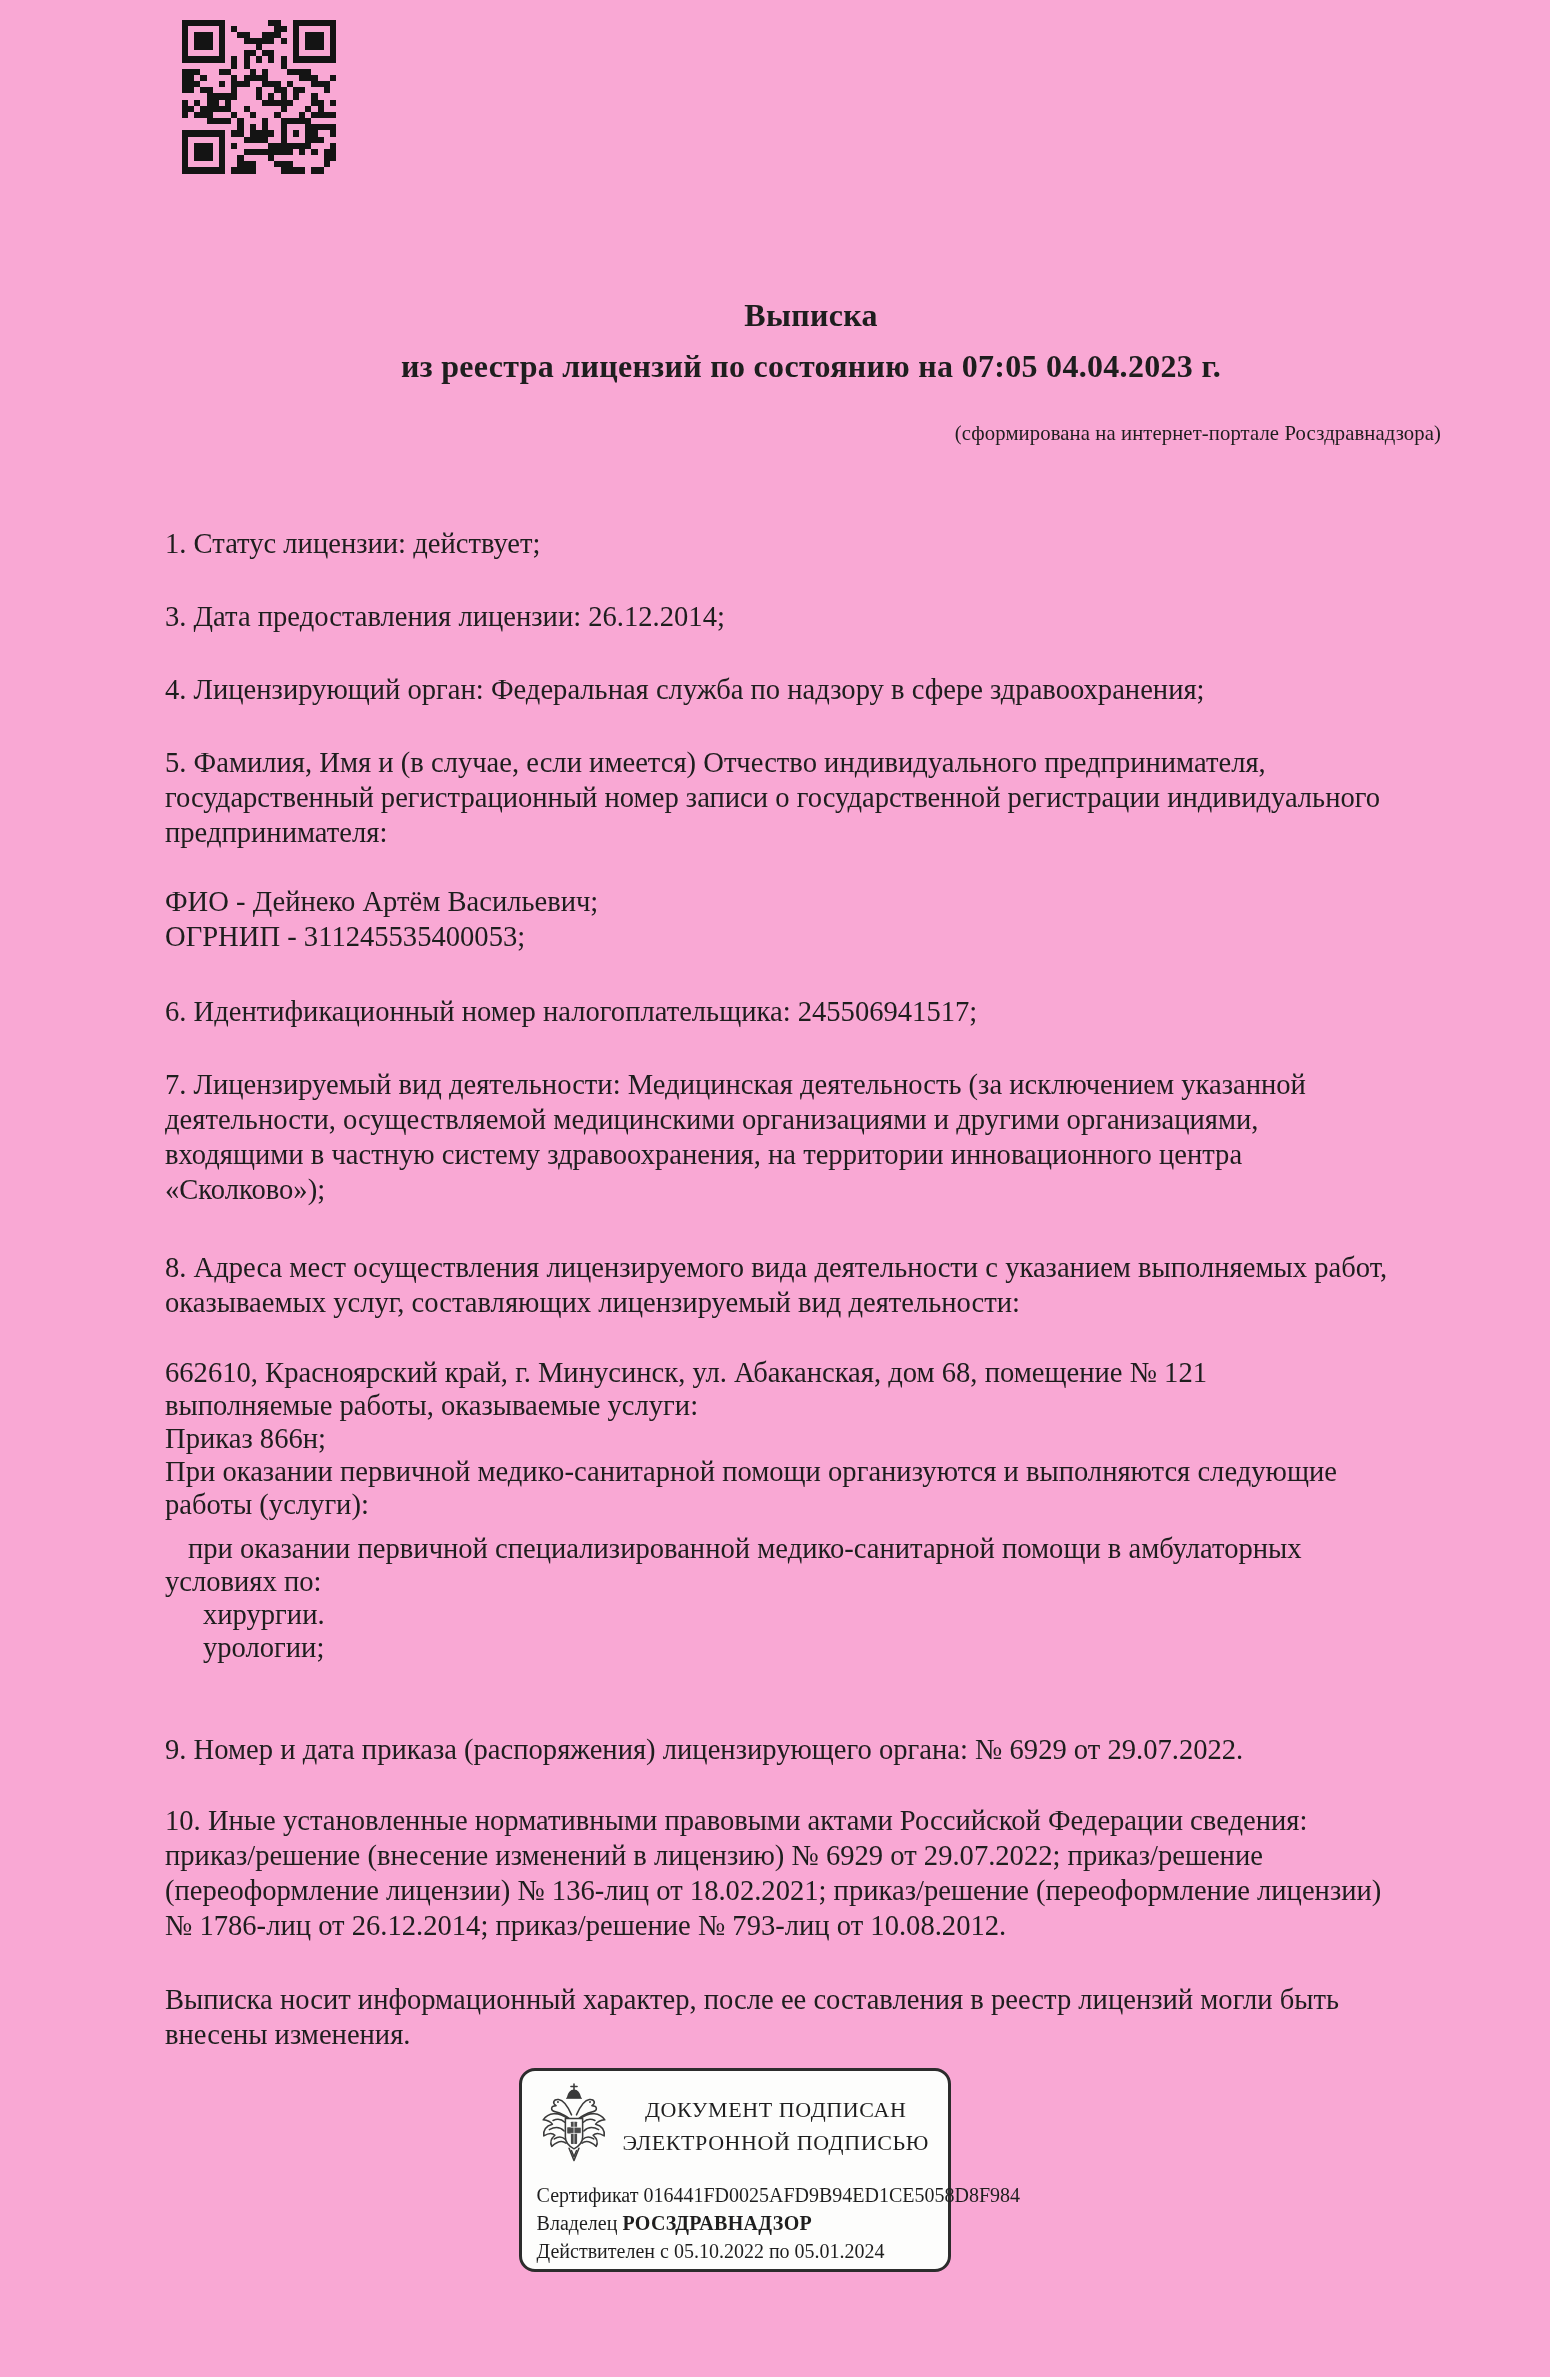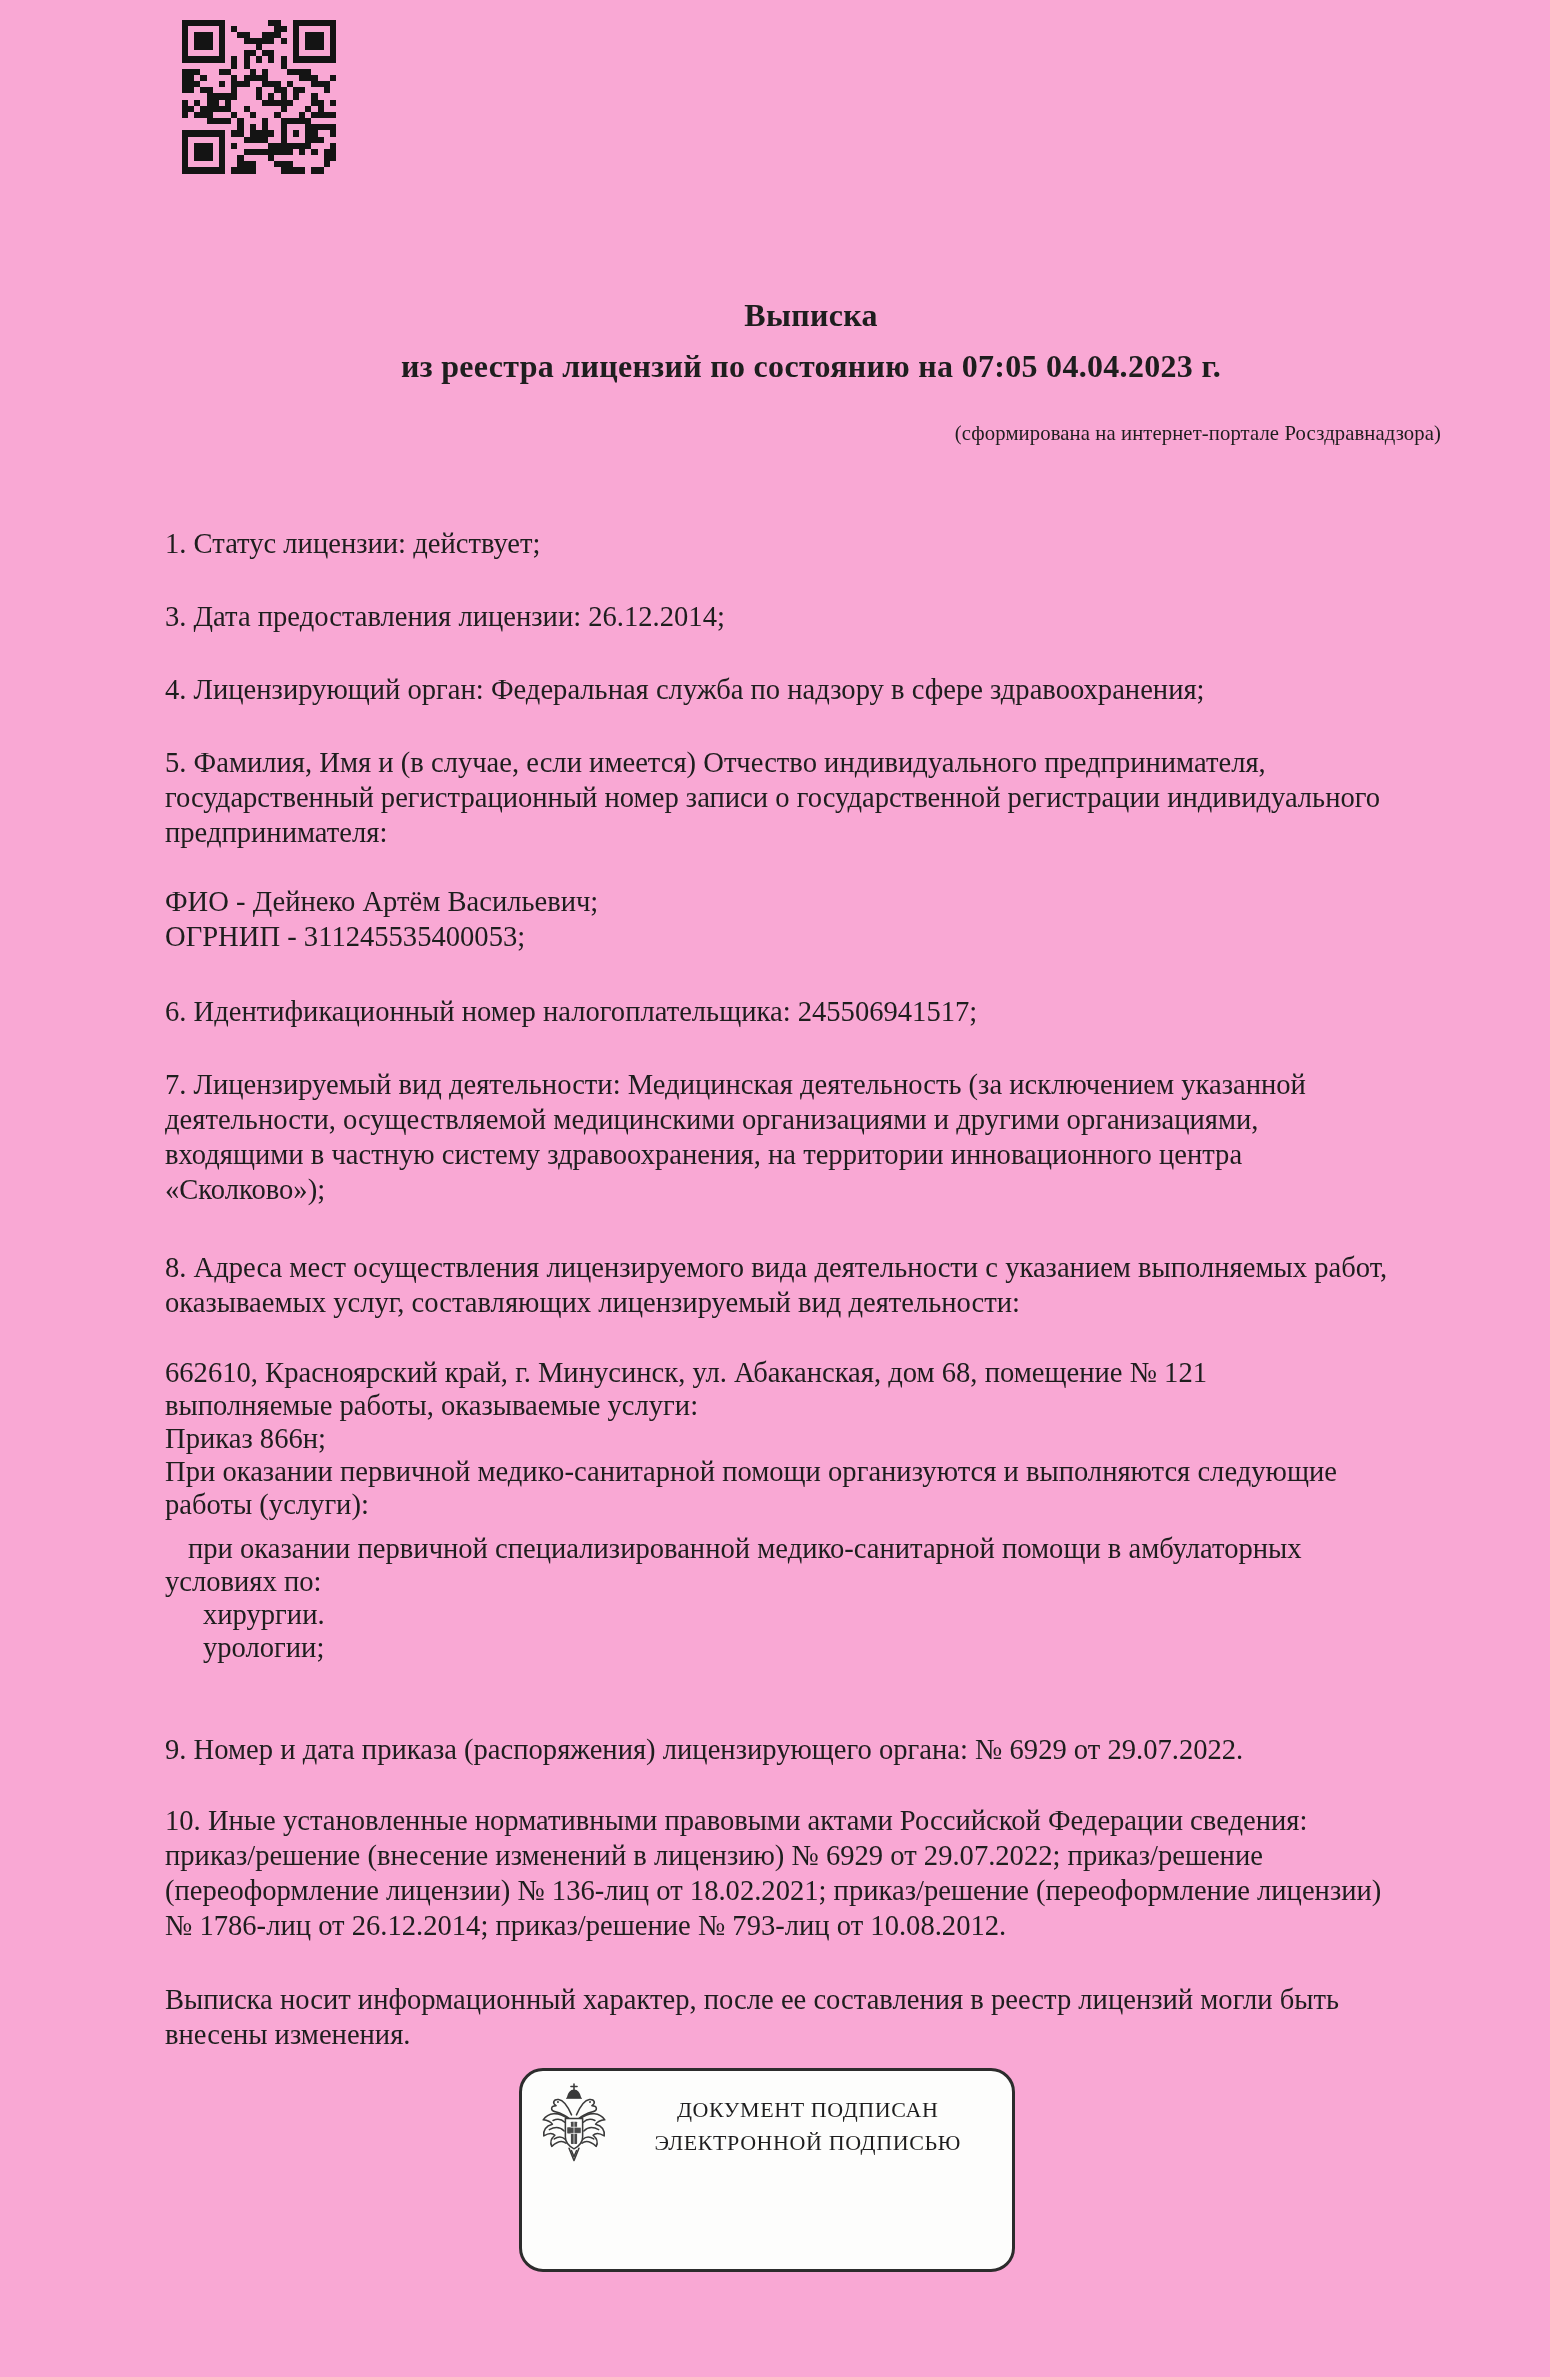--- a/index.html
+++ b/index.html
@@ -66,24 +66,24 @@
   .address-block .svc-item { margin-left: 38px; }
 
   p.item-9 { margin-bottom: 36px; }
   p.item-10 { margin-bottom: 39px; }
   p.closing { margin-bottom: 16px; }
 
   
   .stamp {
     box-sizing: border-box;
     margin-left: 354px;
-    width: 496px;
+    width: 432px;
     height: 204px;
     border: 3.6px solid #2c2c2c;
-    border-radius: 24px;
+    border-radius: 16px;
     padding: 8.5px 14.6px 7.3px 14.6px;
     background: #fdfdfc;
   }
   .stamp-top {
     display: flex;
     align-items: center;
     gap: 7.3px;
     height: 92px;
   }
   .emblem { width: 74px; height: 90px; flex: 0 0 auto; }
@@ -480,17 +480,22 @@
               <rect x="49" y="72" width="22" height="10" rx="1"></rect>
             </g>
             <path d="M55 72 H71 M55 82 H71 M60 63 V99" stroke="#fdfdfc" stroke-width="1.2"></path>
           </g>
         </svg>
         <div class="stamp-head">
           <div>ДОКУМЕНТ ПОДПИСАН</div>
           <div>ЭЛЕКТРОННОЙ ПОДПИСЬЮ</div>
         </div>
       </div>
+      <div class="stamp-lines">
+        <div><span>Сертификат</span>&nbsp;<span>016441FD0025AFD9B94ED1CE5058D8F984</span></div>
+        <div><span>Владелец</span>&nbsp;<span class="bold">РОСЗДРАВНАДЗОР</span></div>
+        <div>Действителен с 05.10.2022 по 05.01.2024</div>
+      </div>
     </div>
   </div>
 
 </div>
 
 
 </body></html>

